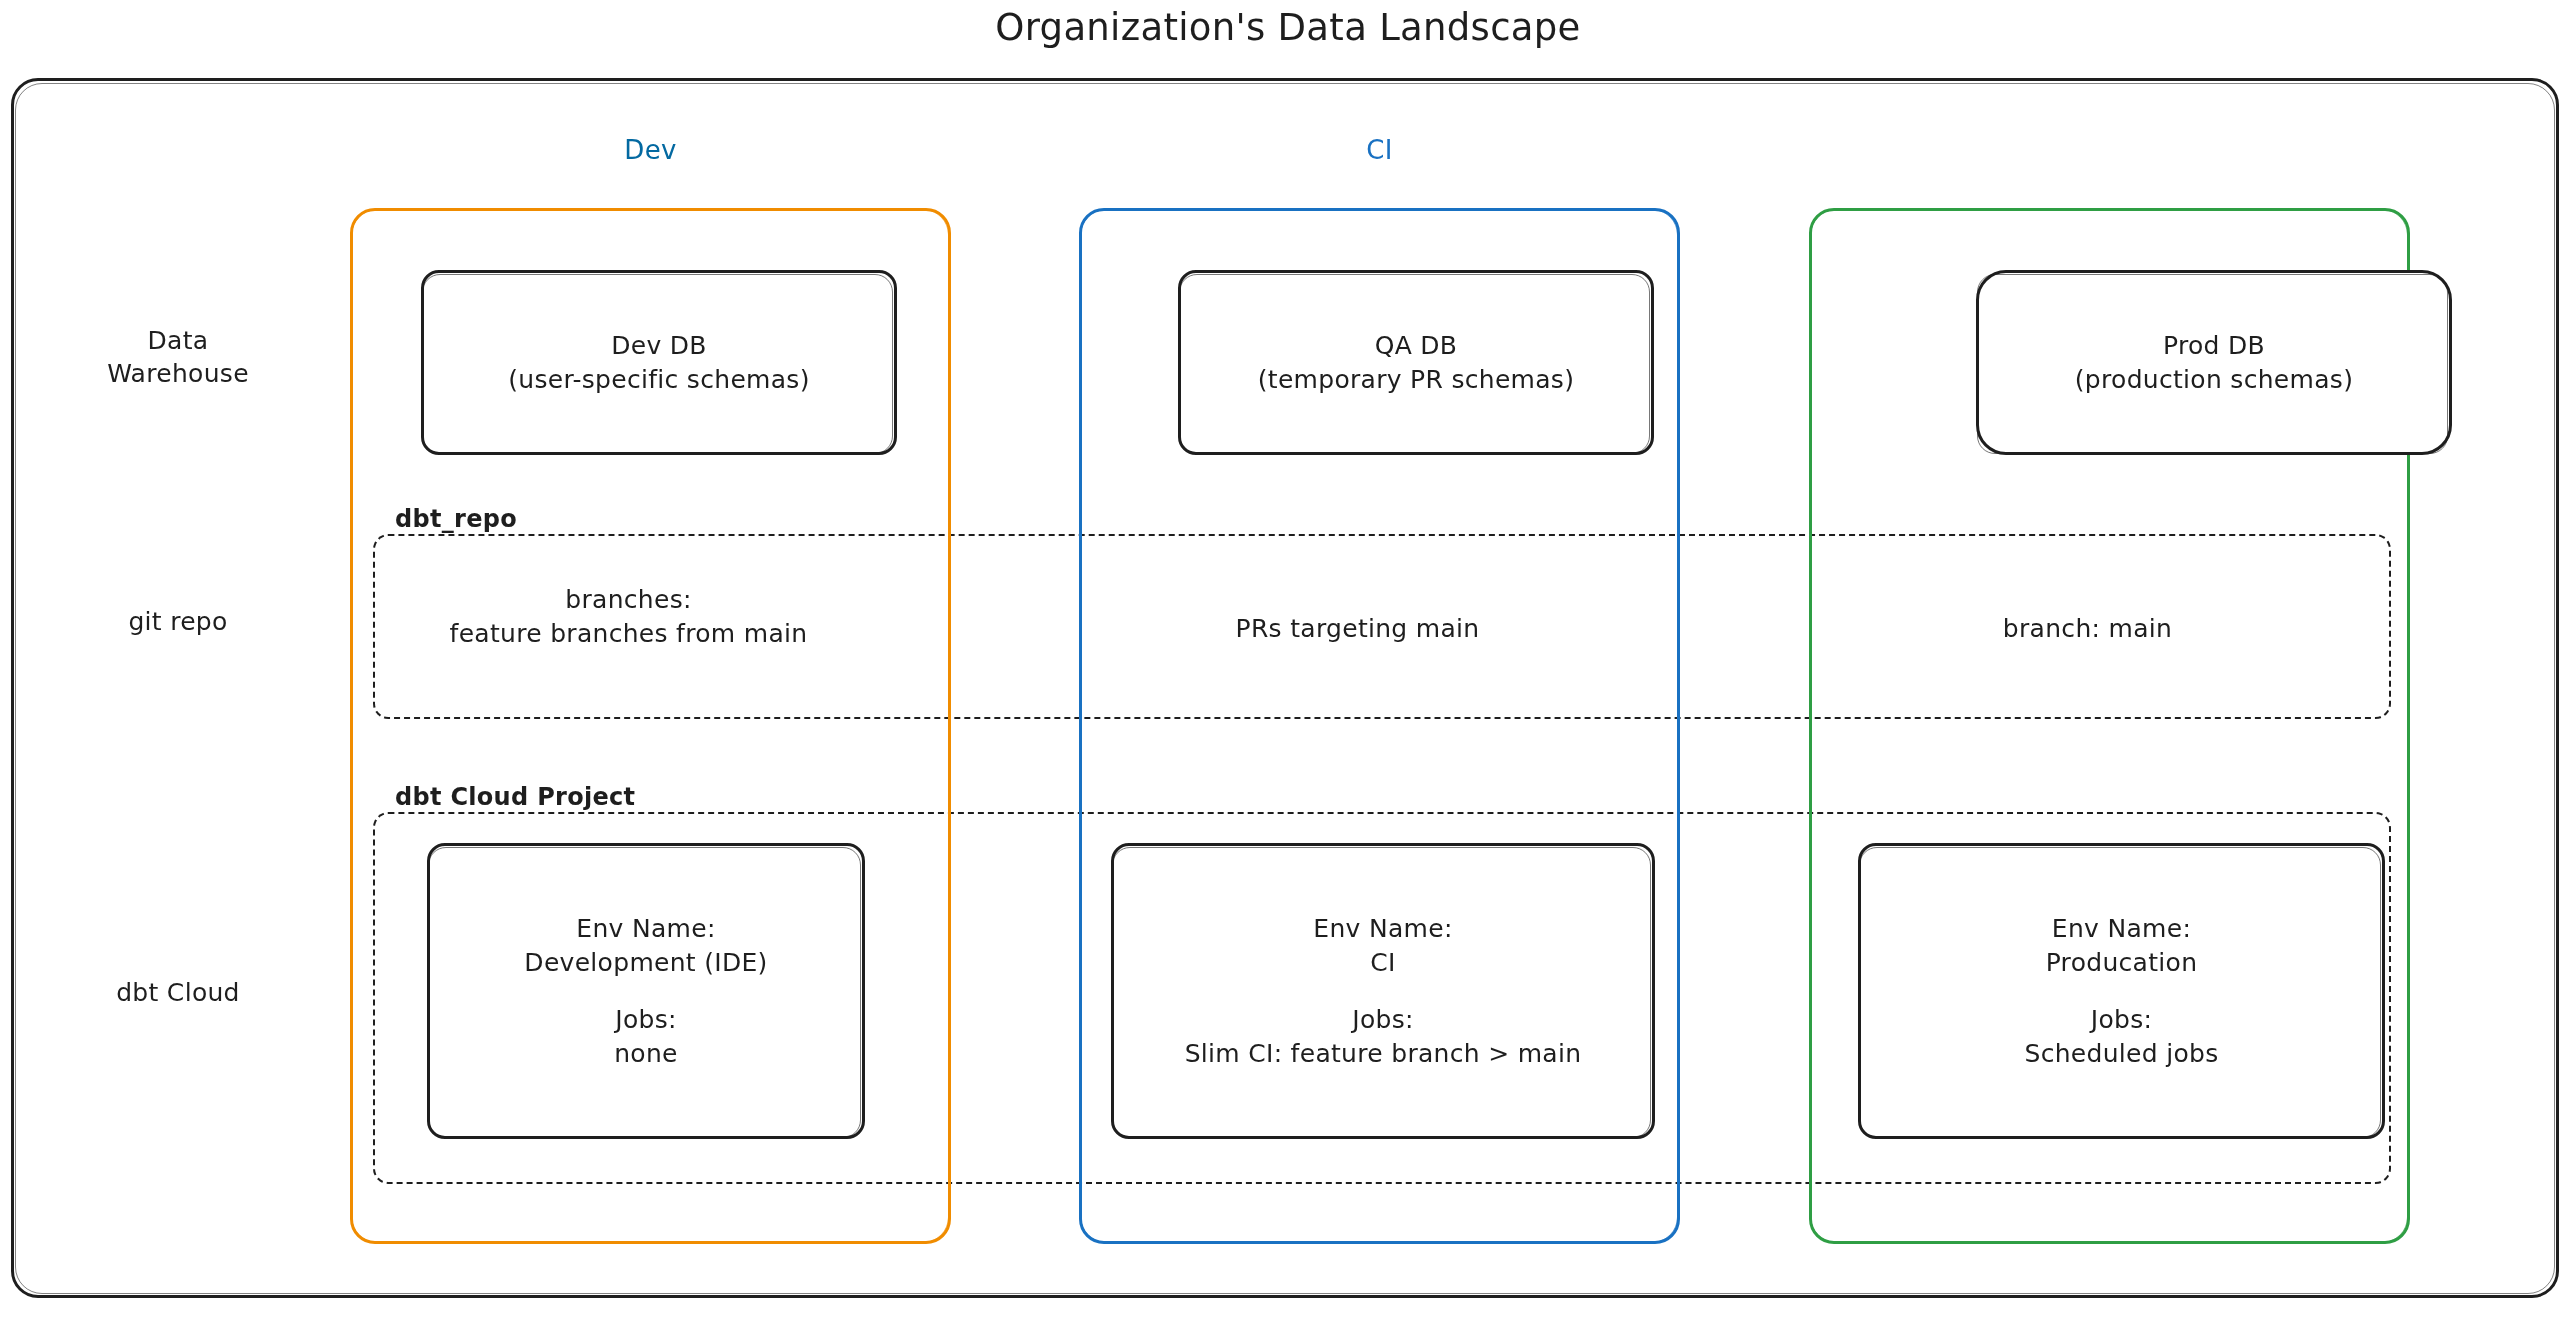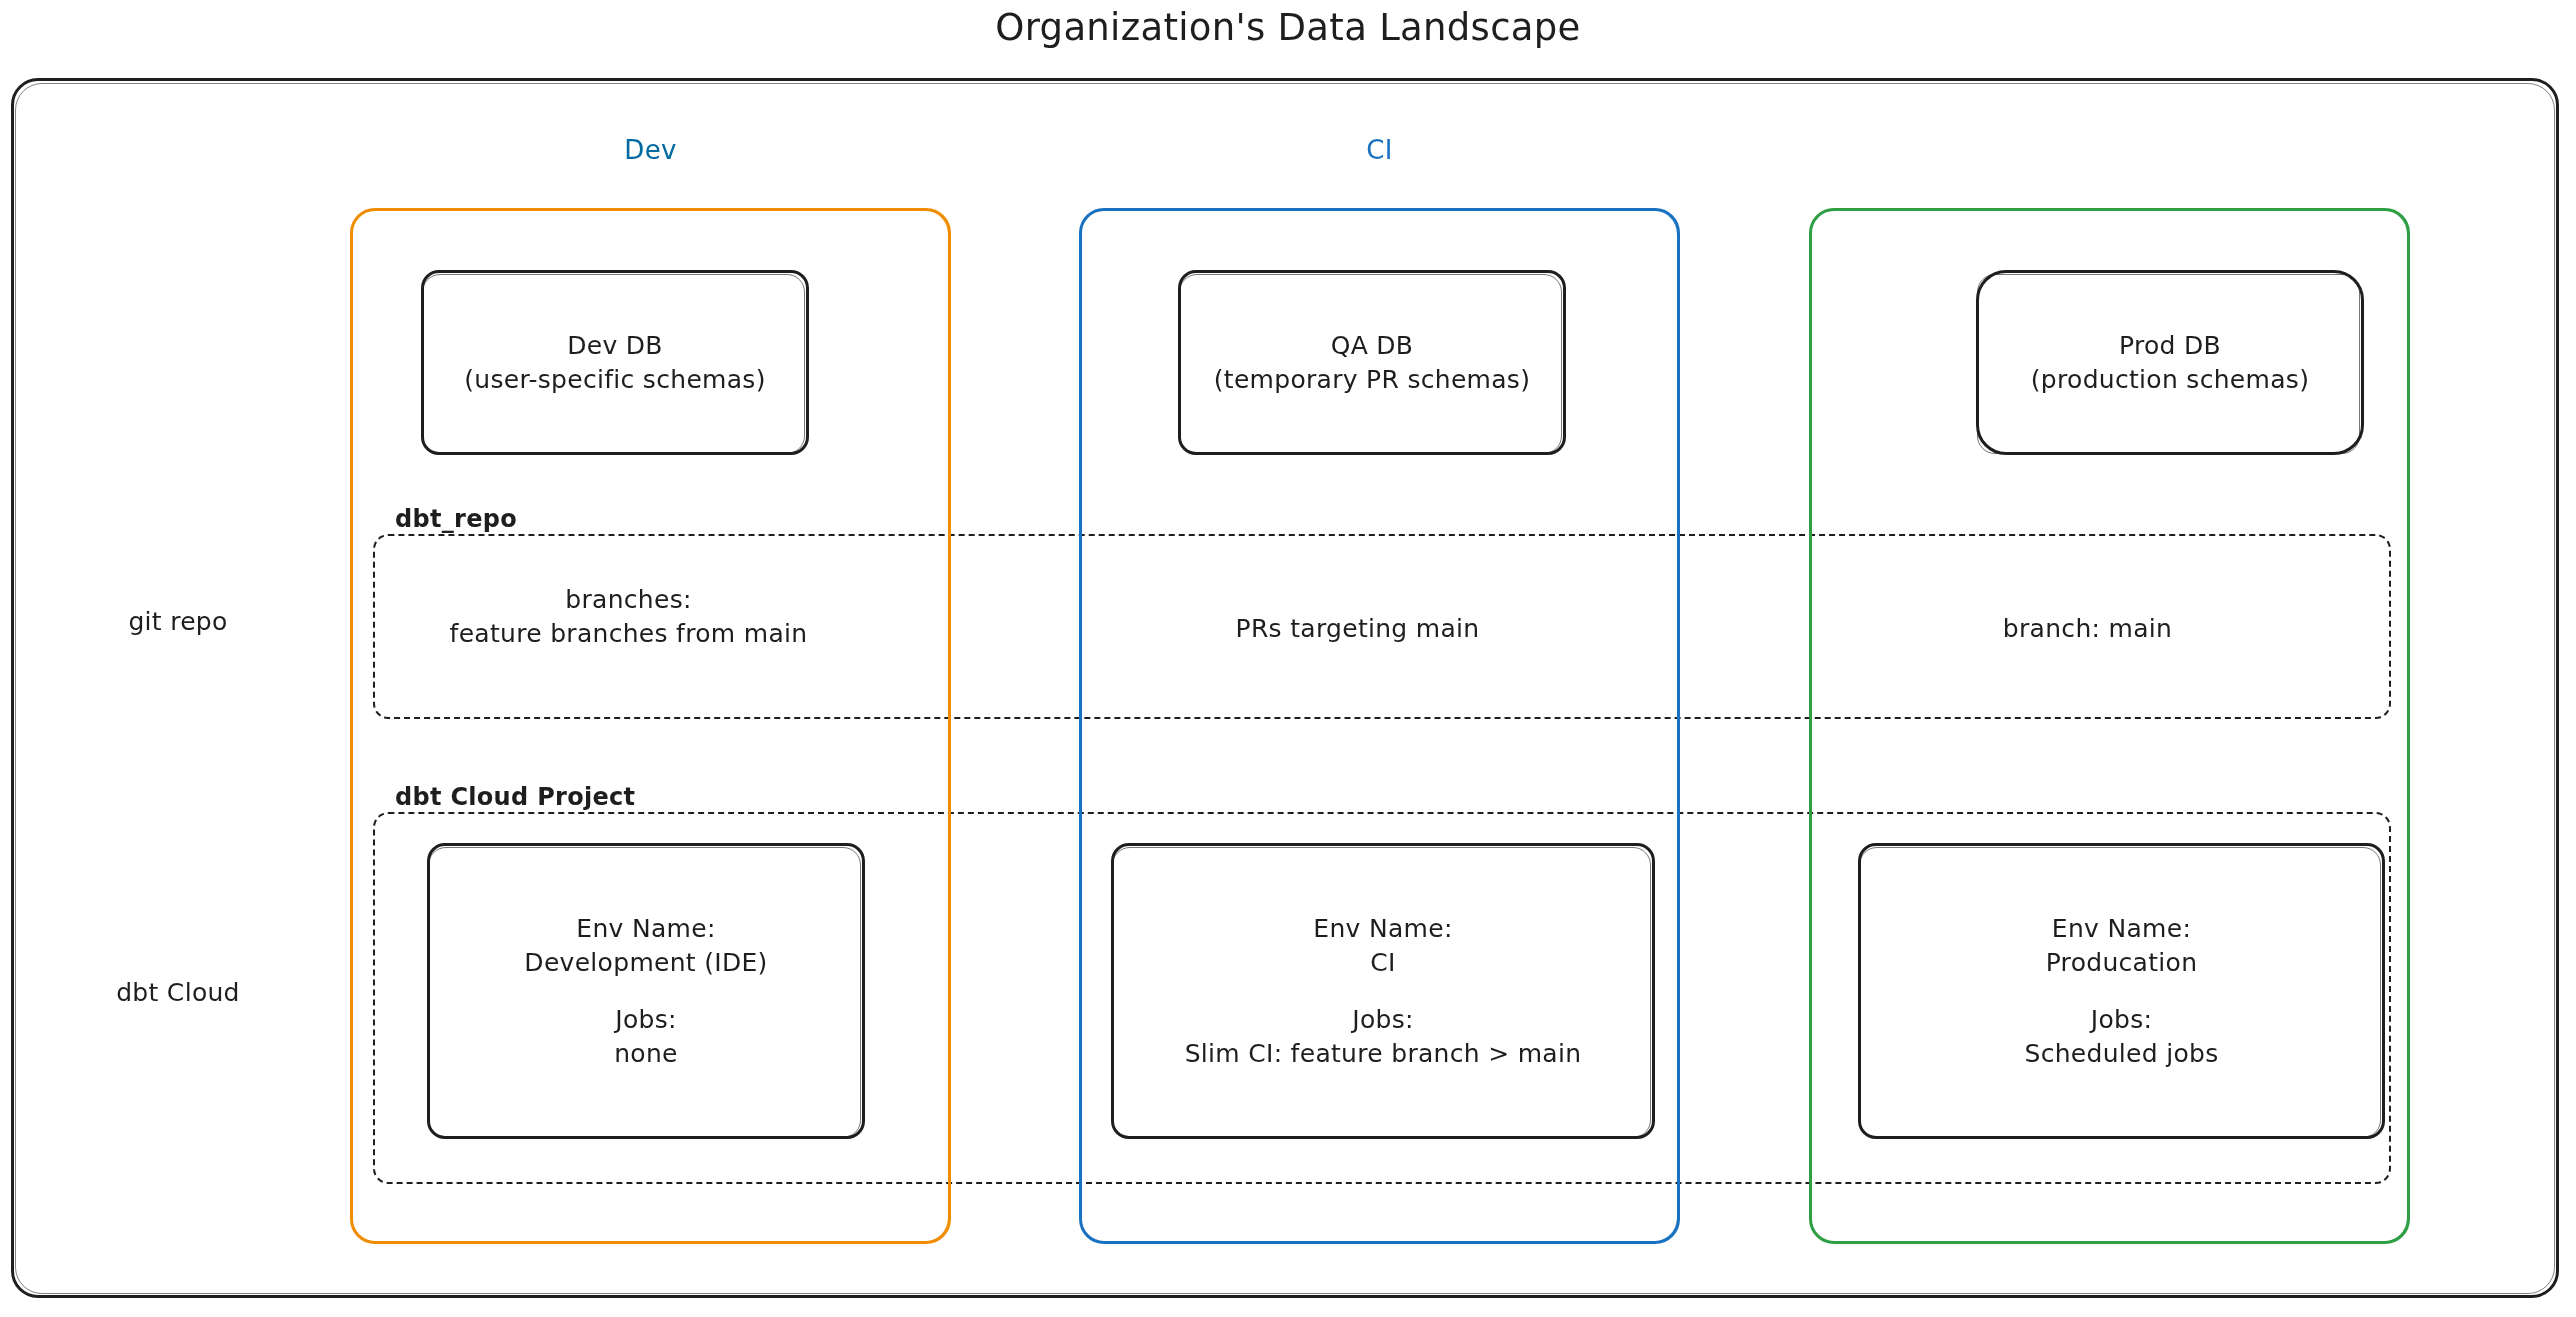--- a/index.html
+++ b/index.html
@@ -178,21 +178,21 @@
     line-height: 1.34;
     white-space: pre;
     color: #1e1e1e;
   }
   .card .spacer { height: 24px; }
 
   
   .db-card {
     top: 270px;
     height: 185px;
-    width: 388px;
+    width: 476px;
   }
   #card-db-dev  { left: 421px; }
   #card-db-ci   { left: 1178px; }
   #card-db-prod { left: 1976px; border-radius: 30px; }
 
   
   .repo-text {
     position: absolute;
     top: 580px;
     width: 557px;
@@ -235,20 +235,22 @@
     <span class="group-label hand">dbt Cloud Project</span>
   </div>
 
   <div id="heading-dev" class="env-heading hand">Dev</div>
   <div id="heading-ci" class="env-heading hand">CI</div>
 
   <div id="column-dev" class="env-column"></div>
   <div id="column-ci" class="env-column"></div>
   <div id="column-prod" class="env-column"></div>
 
+  <div id="row-label-data-warehouse" class="row-label hand">Data
+Warehouse</div>
   <div id="row-label-git-repo" class="row-label hand">git repo</div>
   <div id="row-label-dbt-cloud" class="row-label hand">dbt Cloud</div>
 
   <div id="card-db-dev" class="card db-card">
     <div class="line hand">Dev DB</div>
     <div class="line hand">(user-specific schemas)</div>
   </div>
   <div id="card-db-ci" class="card db-card">
     <div class="line hand">QA DB</div>
     <div class="line hand">(temporary PR schemas)</div>

